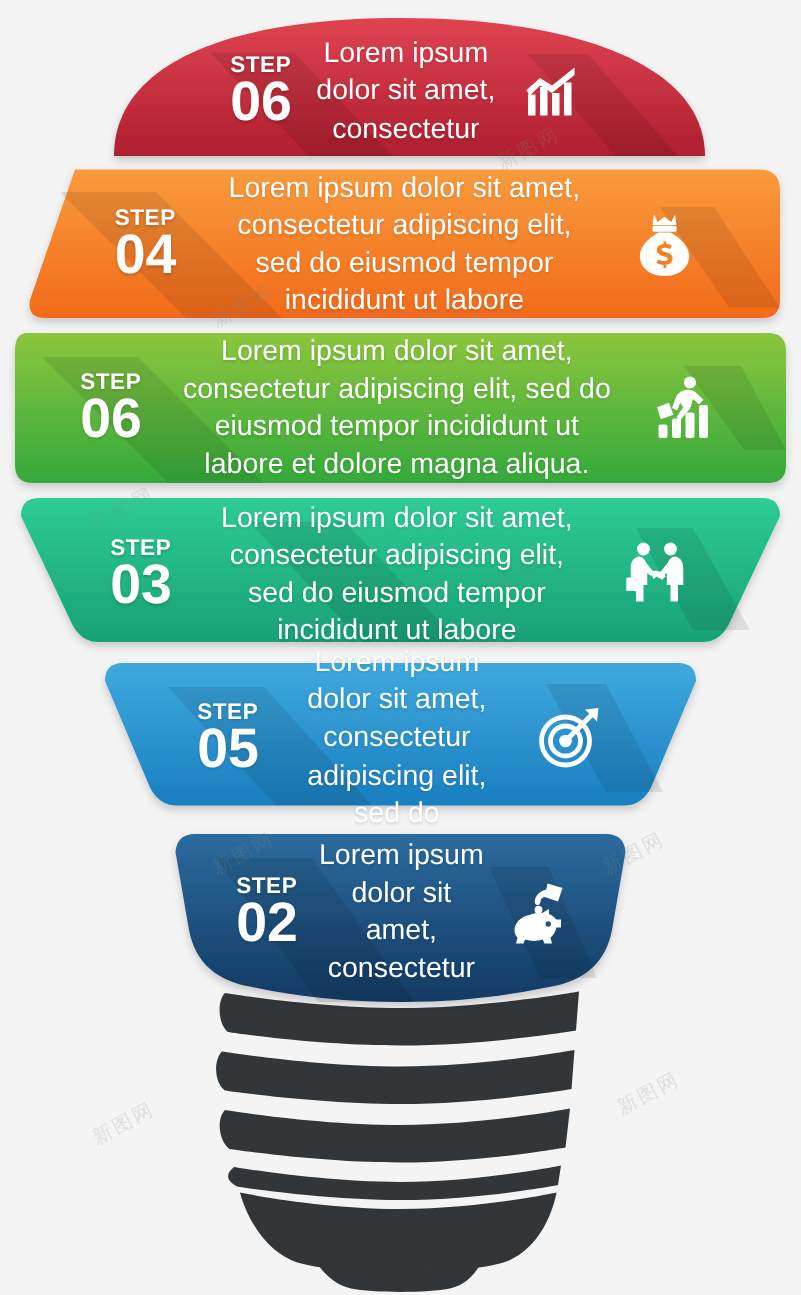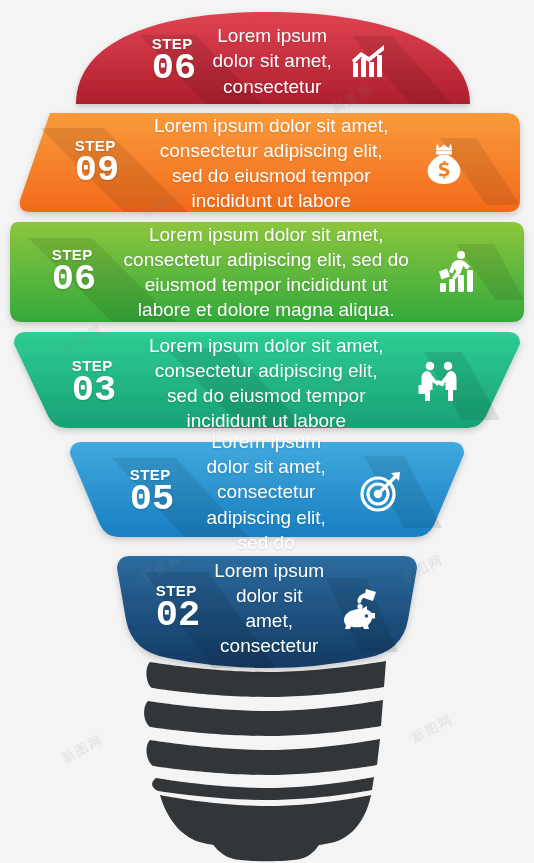--- a/index.html
+++ b/index.html
@@ -38,21 +38,20 @@
     display:block;
     font-size:15px;
     letter-spacing:.4px;
     font-weight:bold;
   }
   .step-digits{
     display:block;
     font-size:37px;
     font-weight:bold;
     letter-spacing:0px;
-    font-family:Liberation Mono, monospace;
   }
   .step-desc{
     color:#ffffff;
     font-size:19px;
     line-height:1.32;
     text-align:center;
     text-shadow:0 1px 2px rgba(0,0,0,.14);
     flex:0 1 auto;
   }
   .step-icon{
@@ -183,21 +182,21 @@
           <path d="M4,19 L13,11 L21,16 L36,4 L36,9 L21,21 L13,16 L6,23 Z"></path>
         </svg>
       </span>
     </div>
   </div>
 
   <div class="step-block" style="left:30px;top:120px;width:480px;height:86px;">
     <div class="step-inner" style="gap:26px;">
       <div class="step-num">
         <span class="step-word">STEP</span>
-        <span class="step-digits">09</span>
+        <span class="step-digits">04</span>
       </div>
       <div class="step-desc" style="width:252px;">Lorem ipsum dolor sit amet, consectetur adipiscing elit, sed do eiusmod tempor incididunt ut labore</div>
       <span class="step-icon">
         <svg width="42" height="44" viewBox="0 0 42 44" fill="#fff">
           <path d="M14,2 L16.5,7 L21,3.5 L25.5,7 L28,2 L29,9 L13,9 Z"></path>
           <rect x="13" y="9.5" width="16" height="4" rx="1"></rect>
           <path d="M17,14 C8,19 3,26 5,33 C7,40 14,43 21,43 C28,43 35,40 37,33
                    C39,26 34,19 25,14 Z"></path>
           <g fill="#f58220">
             <path d="M20.3,20 h1.9 v2.1 h-1.9 z M20.3,35.4 h1.9 v2.2 h-1.9 z"></path>

